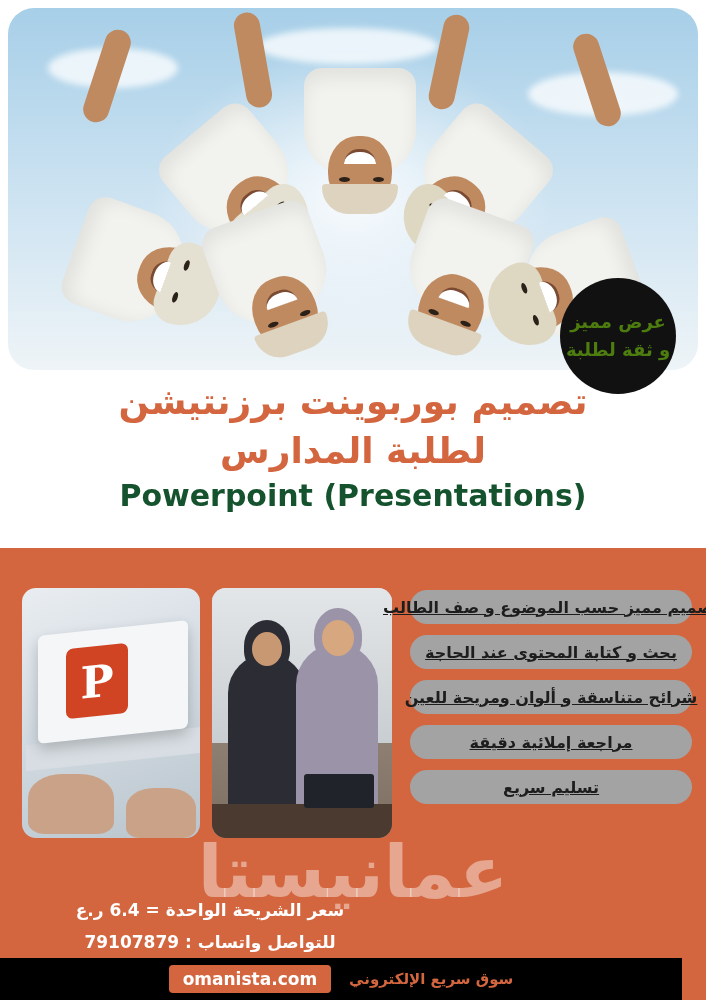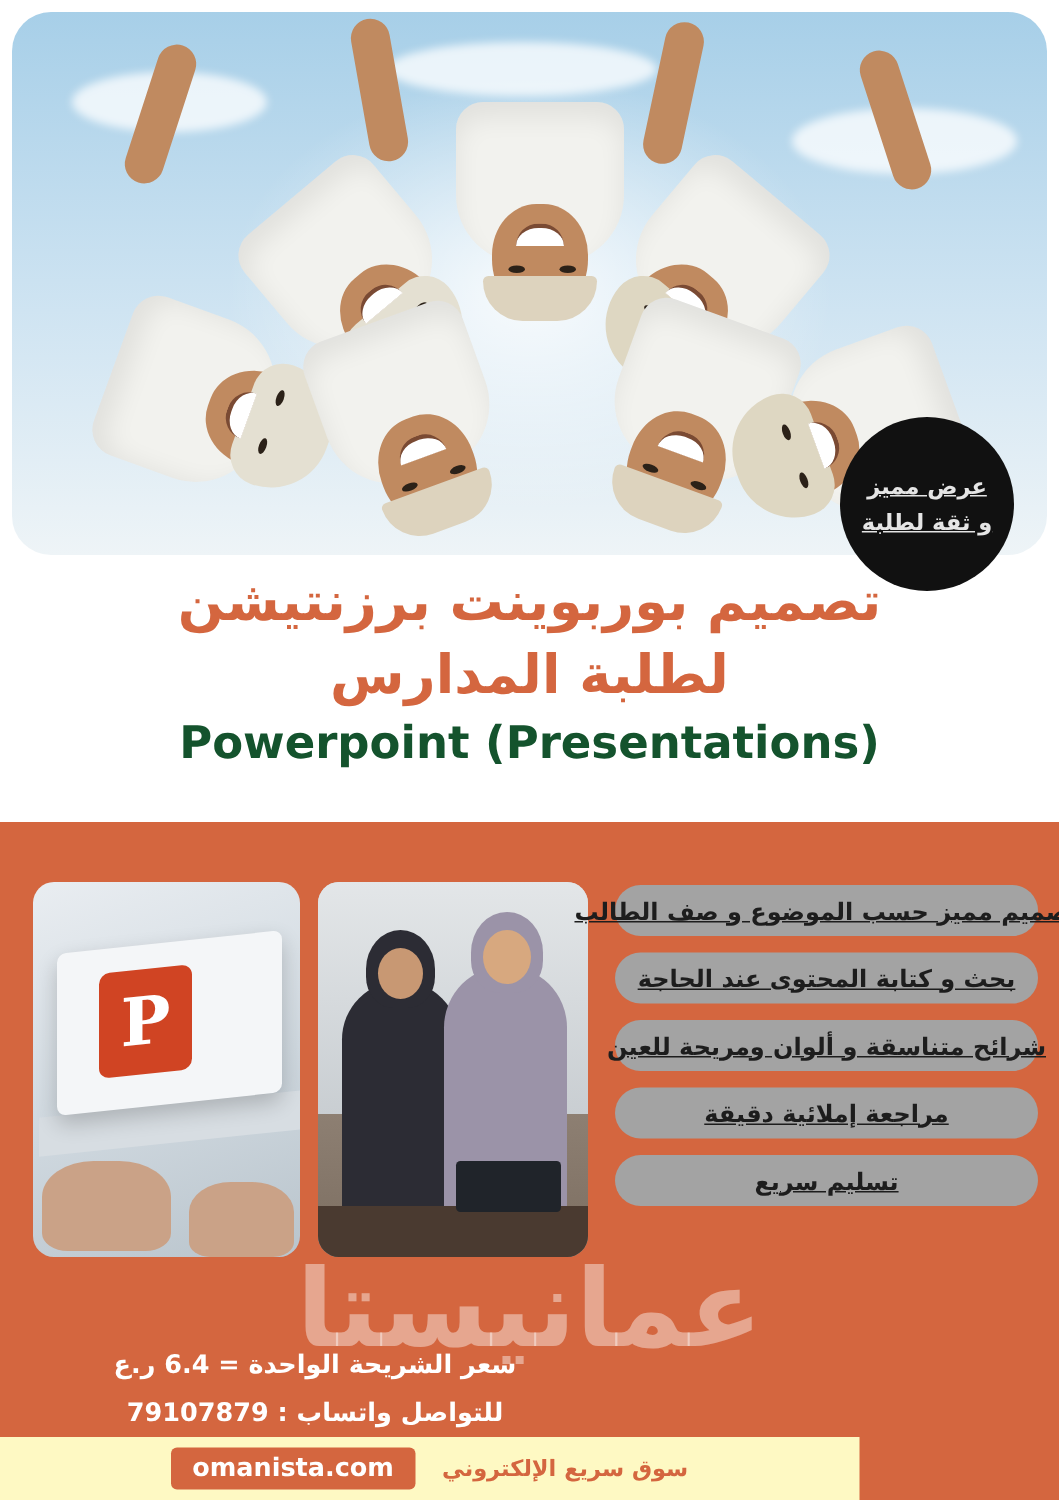--- a/index.html
+++ b/index.html
@@ -101,33 +101,32 @@
     border-radius: 18px;
   }
 
   
   .badge {
     position: absolute;
     right: 30px; top: 278px;
     width: 116px; height: 116px;
     border-radius: 50%;
     background: #111111;
-    color: #e5e5e5;
+    color: #4d7c0f;
     display: flex;
     flex-direction: column;
     align-items: center;
     justify-content: center;
     gap: 4px;
     text-align: center;
     font-weight: 700;
-    font-size: 15px;
+    font-size: 18px;
     line-height: 1.35;
     direction: rtl;
     z-index: 5;
-    text-decoration: underline;
   }
 
   
   .title-ar {
     position: absolute;
     top: 378px; left: 0; width: 706px;
     text-align: center;
     direction: rtl;
     color: #d4663f;
     font-size: 36px;
@@ -281,22 +280,22 @@
     direction: rtl;
     color: #ffffff;
     font-size: 17px;
     font-weight: 800;
   }
 
   
   .footer {
     position: absolute;
     left: 0; bottom: 0;
-    width: 573px; height: 42px;
-    background: #fef9c3;
+    width: 682px; height: 42px;
+    background: #000000;
     display: flex;
     align-items: center;
     justify-content: center;
     gap: 18px;
   }
   .footer-ar {
     direction: rtl;
     color: #d4663f;
     font-size: 15px;
     font-weight: 700;

